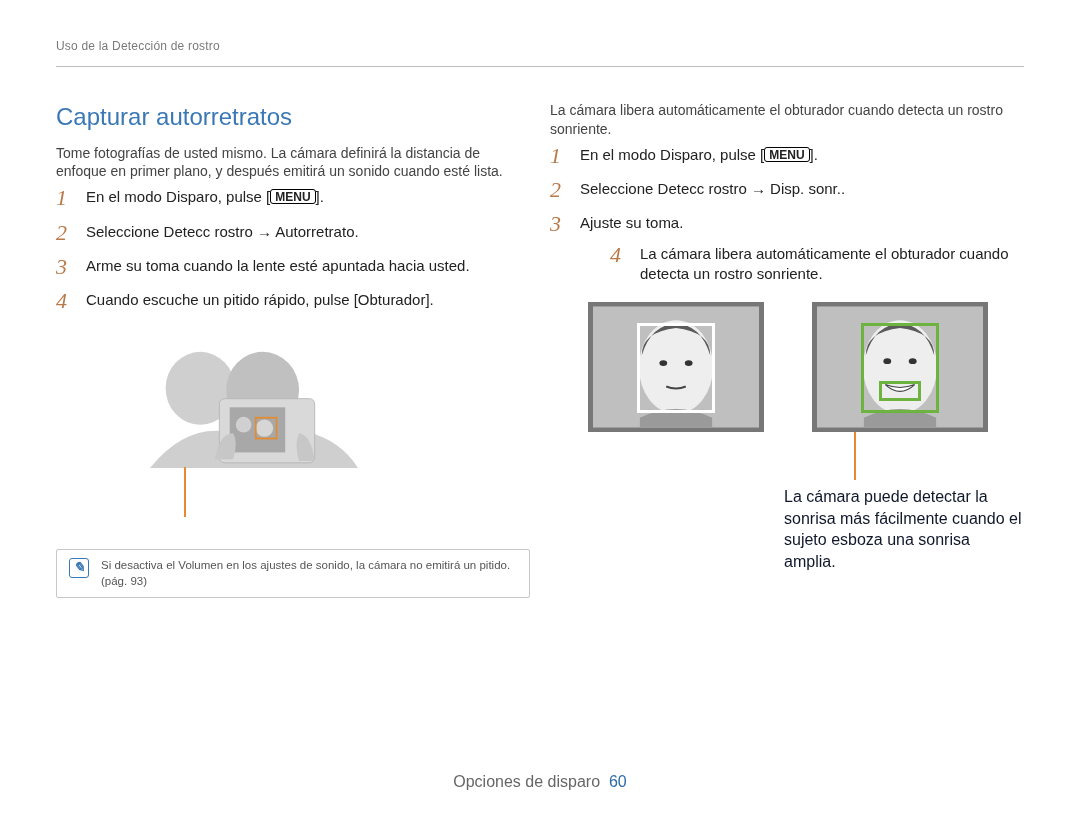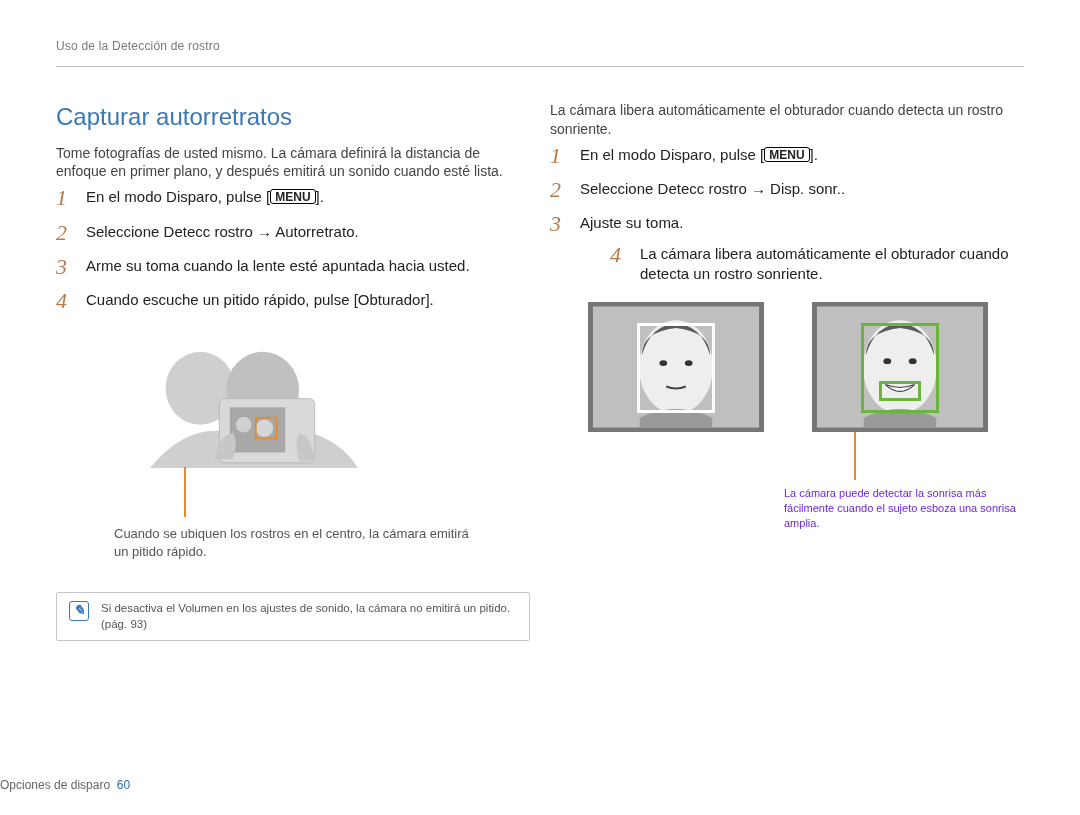--- a/index.html
+++ b/index.html
@@ -151,30 +151,31 @@
   }
   .detect-white { border-color: #fff; }
   .detect-green { border-color: #6db33f; }
   .callout-line-r {
     margin: -2px 0 0 304px;
     width: 1.5px; height: 50px;
     background: #e38b2e;
   }
   .callout-right {
     margin: 6px 0 0 234px;
-    font-size: 11px;
-    color: #6d28d9;
+    font-size: 16px;
+    color: #0f172a;
     max-width: 240px;
   }
 
   .footer {
     position: absolute;
     bottom: 22px;
     left: 0; right: 0;
-    font-size: 12px;
+    text-align: center;
+    font-size: 16px;
     color: #666;
   }
   .footer .pg { color: #2b6aa8; }
 </style>
 </head>
 <body>
 
 <div class="page">
   <div class="breadcrumb">Uso de la Detección de rostro</div>
   <div class="top-rule"></div>
@@ -212,21 +213,20 @@
           <circle cx="128" cy="100" r="9" fill="#d0d0d0"></circle>
           <circle cx="152" cy="104" r="10" fill="#d6d6d6"></circle>
 
           <rect x="142" y="92" width="24" height="24" fill="none" stroke="#e38b2e" stroke-width="2"></rect>
 
           <path d="M95 140 Q100 110 116 110 Q122 120 116 140 Z" fill="#c7c7c7"></path>
           <path d="M210 142 Q206 112 192 110 Q186 122 192 142 Z" fill="#c7c7c7"></path>
         </svg>
       </div>
       <div class="callout-line"></div>
-      <div class="callout-left">Cuando se ubiquen los rostros en el centro, la cámara emitirá un pitido rápido.</div>
 
       <div class="note-box">
         <div class="note-icon">✎</div>
         <div>
           <span>Si desactiva el </span><strong>Volumen</strong><span> en los ajustes de sonido, la cámara no emitirá un pitido. (pág. 93)</span>
         </div>
       </div>
     </div>
 
     <div class="col">

